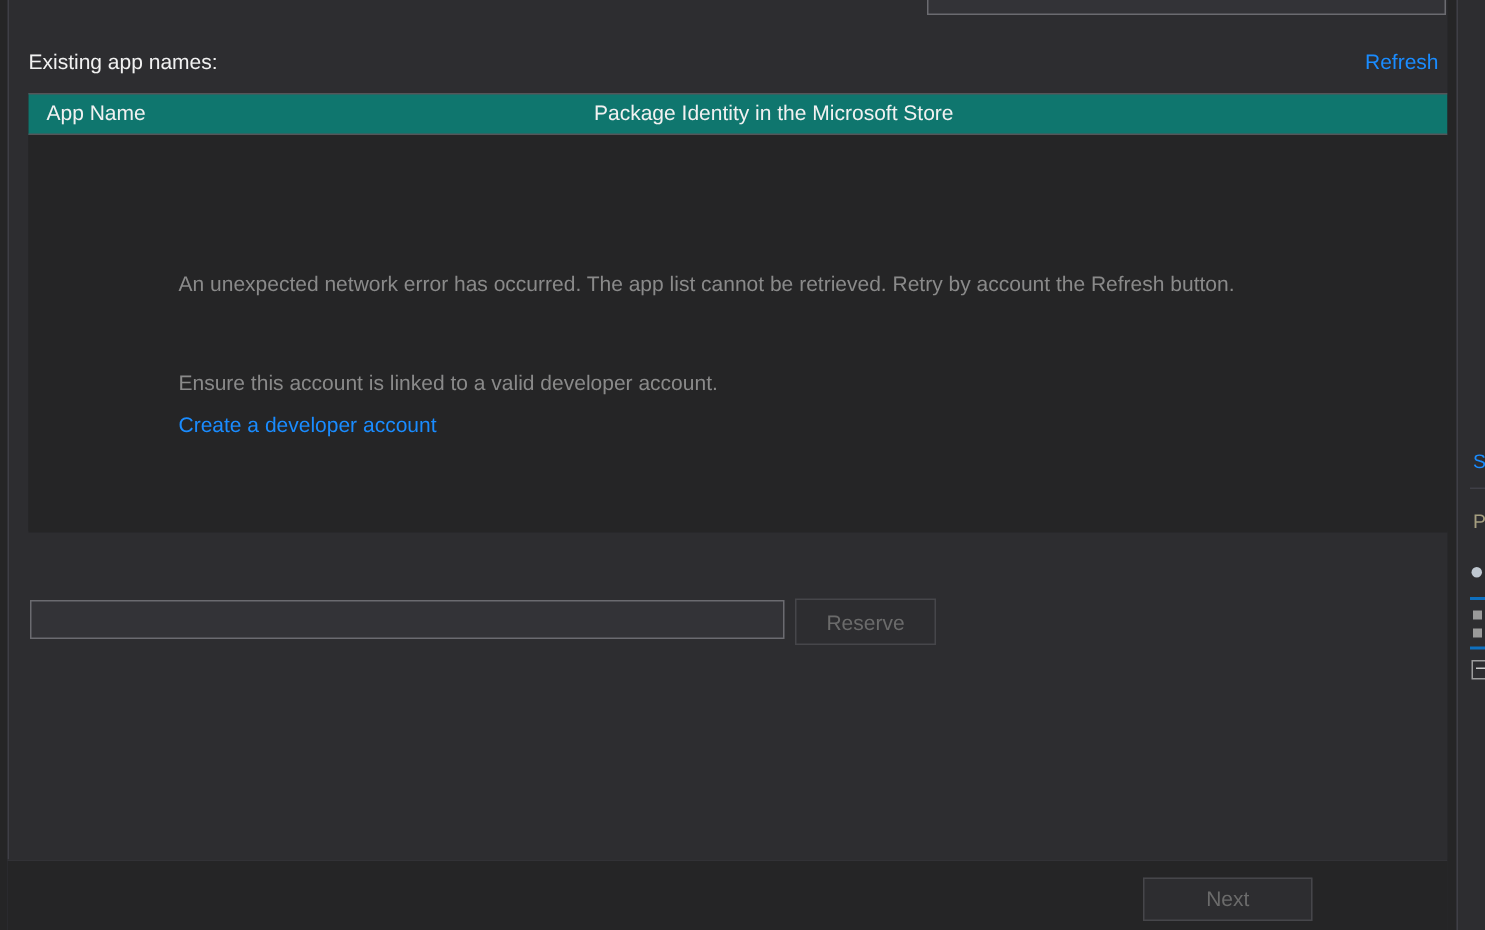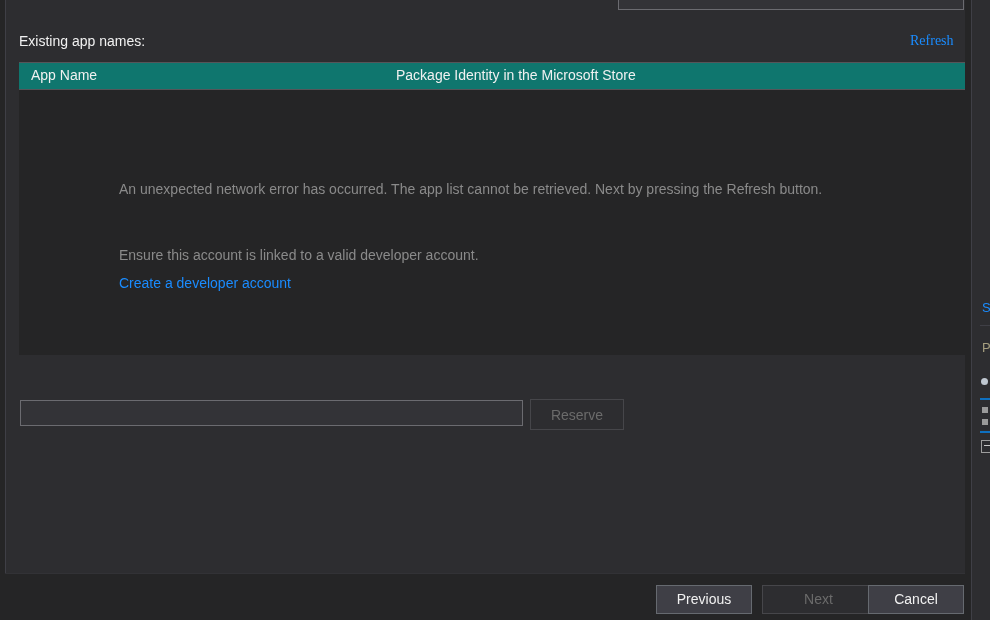--- a/index.html
+++ b/index.html
@@ -124,21 +124,20 @@
     white-space: nowrap;
   }
 
   .refresh-link {
     position: absolute;
     left: 905px; top: 33px;
     font-size: 14px;
     color: #1a8cff;
     cursor: pointer;
     white-space: nowrap;
-    font-family: Liberation Serif, serif;
   }
 
   .applist {
     position: absolute;
     left: 14px; top: 62px;
     width: 946px;
     height: 293px;
     background: #252526;
     box-sizing: border-box;
   }
@@ -278,37 +277,35 @@
   <div class="label-existing">Existing app names:</div>
 
   <div class="refresh-link">Refresh</div>
 
   <div class="applist">
     <div class="applist-header">
       <span class="col-app-name">App Name</span>
       <span class="col-pkg-identity">Package Identity in the Microsoft Store</span>
     </div>
     <div class="applist-body">
-      <div class="msg-network">An unexpected network error has occurred. The app list cannot be retrieved. Next by pressing the Refresh button.</div>
+      <div class="msg-network">An unexpected network error has occurred. The app list cannot be retrieved. Retry by account the Refresh button.</div>
       <div class="msg-ensure">Ensure this account is linked to a valid developer account.</div>
       <div class="link-create-dev">Create a developer account</div>
     </div>
   </div>
 
 
   <input class="reserve-input" type="text" placeholder="" style="">
 
   <button class="reserve-button">Reserve</button>
 
 </div>
 
 <div class="footer">
-  <button class="btn btn-previous">Previous</button>
   <button class="btn btn-next">Next</button>
-  <button class="btn btn-cancel">Cancel</button>
 </div>
 
 <div class="right-gutter">
   <div class="rg-frame">
     <div class="rg-link">S</div>
     <div class="rg-sep" style="top:325px;"></div>
     <div class="rg-head">P</div>
     <div class="rg-dot" style="left:9px; top:378px;"></div>
     <div class="rg-bluebar" style="top:398px;"></div>
     <div class="rg-sq" style="left:10px; top:407px;"></div>

